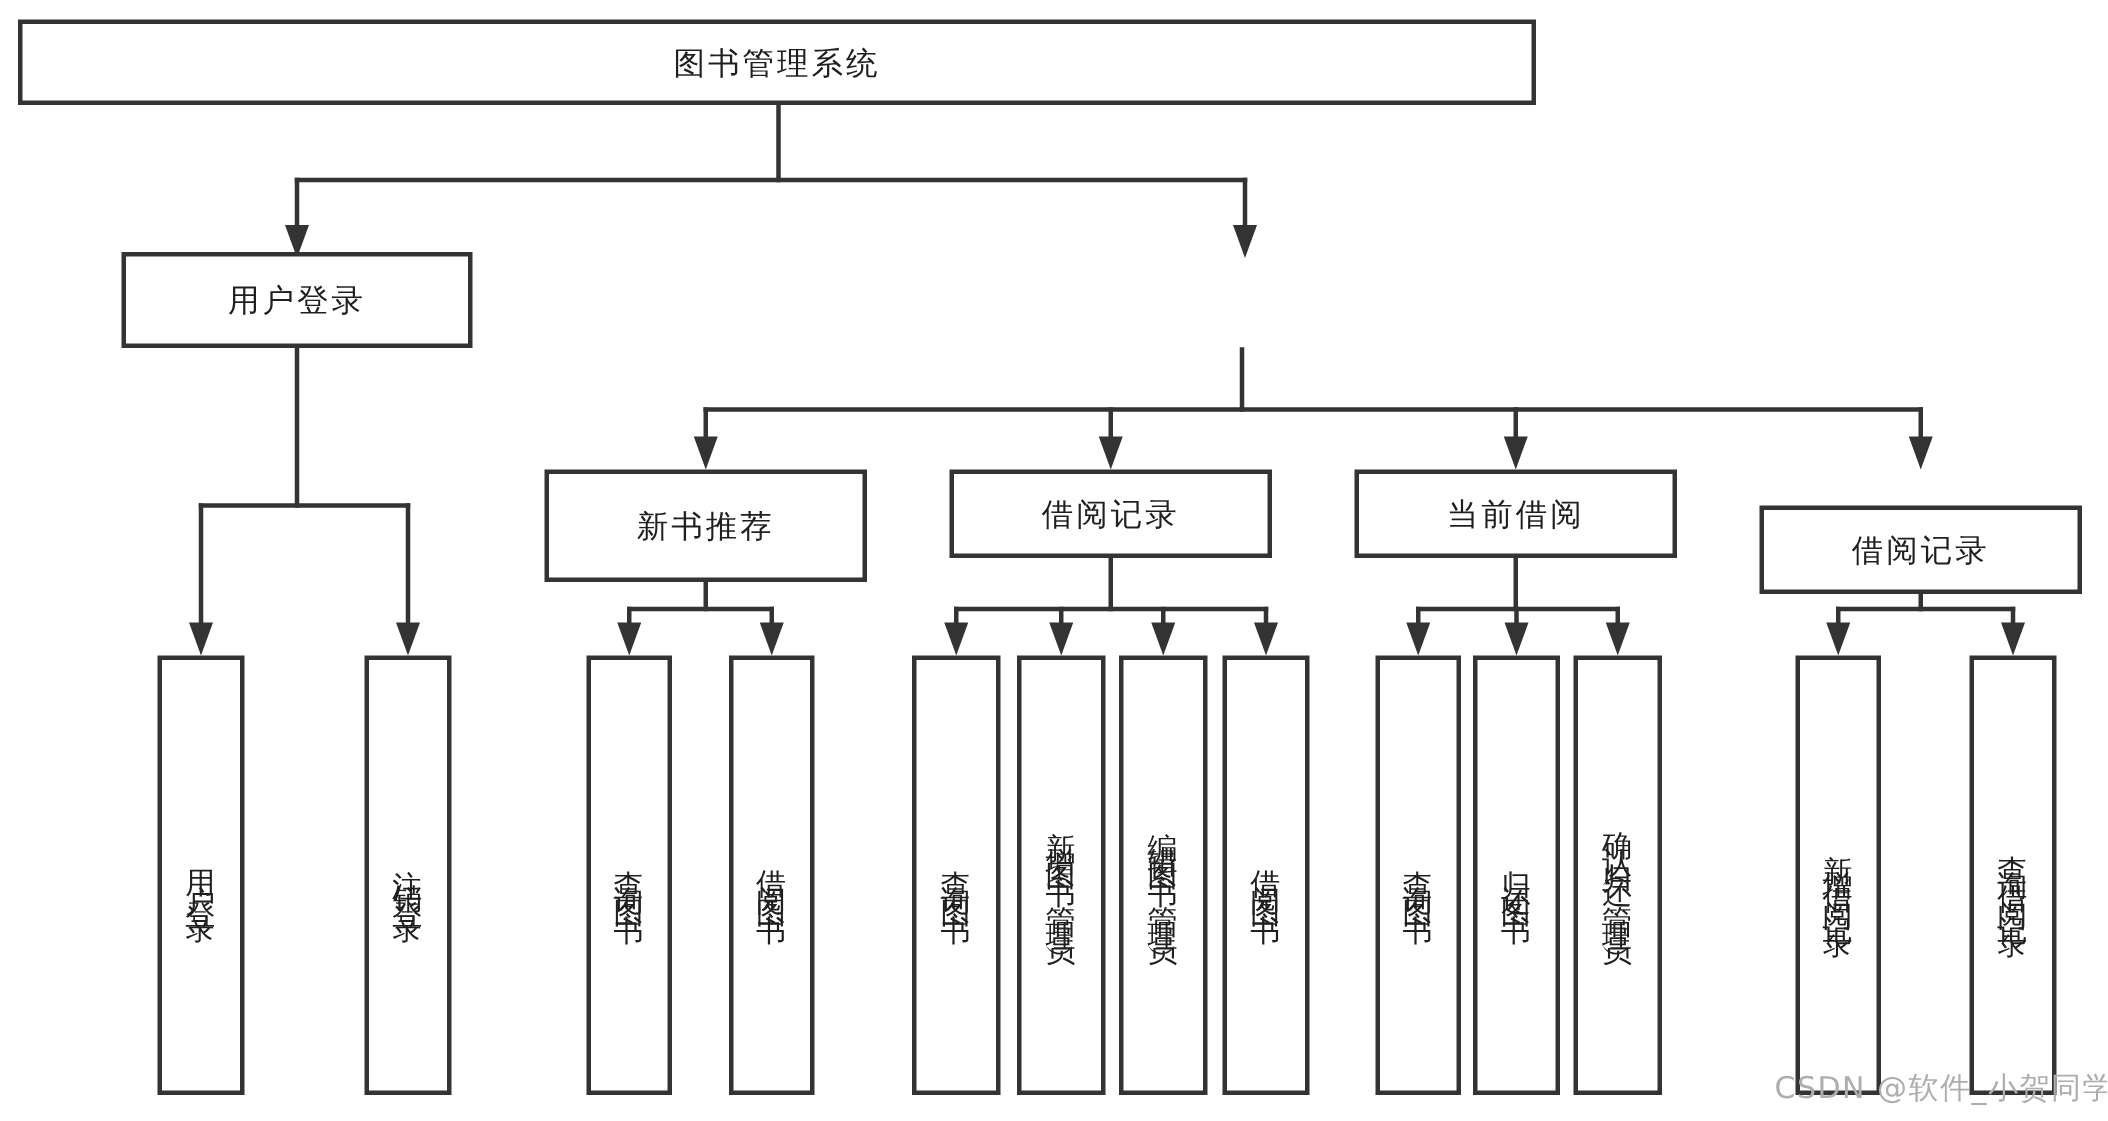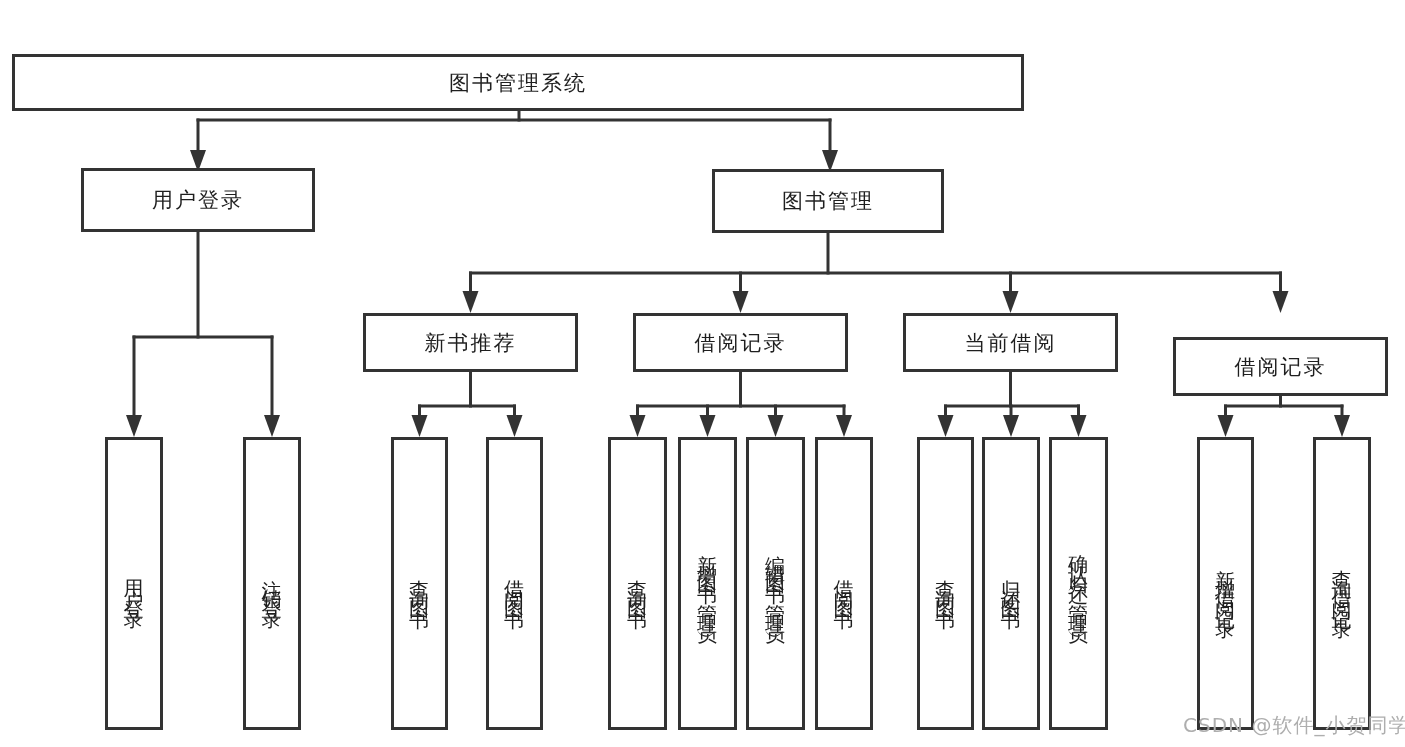--- a/index.html
+++ b/index.html
@@ -134,26 +134,25 @@
 
       <polygon points="937.5,415 953.5,415 945.5,437"></polygon>
       <polygon points="1003,415 1019,415 1011,437"></polygon>
       <polygon points="1070.5,415 1086.5,415 1078.5,437"></polygon>
 
       <polygon points="1217.5,415 1233.5,415 1225.5,437"></polygon>
       <polygon points="1334,415 1350,415 1342,437"></polygon>
     </g>
   </svg>
 
-  <div class="hbox" style="left:12px; top:13px; width:1012px; height:57px;margin-top:41px;">图书管理系统</div>
+  <div class="hbox" style="left:12px; top:13px; width:1012px; height:57px;">图书管理系统</div>
 
   <div class="hbox" style="left:81px; top:168px; width:234px; height:64px;">用户登录</div>
-  <div class="hbox" style="left:712px; top:169px; width:232px; height:64px;">图书管理</div>
-
-  <div class="hbox" style="left:363px; top:313px; width:215px; height:59px;">新书推荐</div>
+
+  <div class="hbox" style="left:363px; top:313px; width:215px; height:75px;">新书推荐</div>
   <div class="hbox" style="left:633px; top:313px; width:215px; height:59px;">借阅记录</div>
   <div class="hbox" style="left:903px; top:313px; width:215px; height:59px;">当前借阅</div>
   <div class="hbox" style="left:1173px; top:313px; width:215px; height:59px;margin-top:24px;">借阅记录</div>
 
   <div class="vbox" style="left:105px; width:58px;">
     <span class="vtext">用户登录</span>
   </div>
   <div class="vbox" style="left:243px; width:58px;">
     <span class="vtext">注销登录</span>
   </div>

